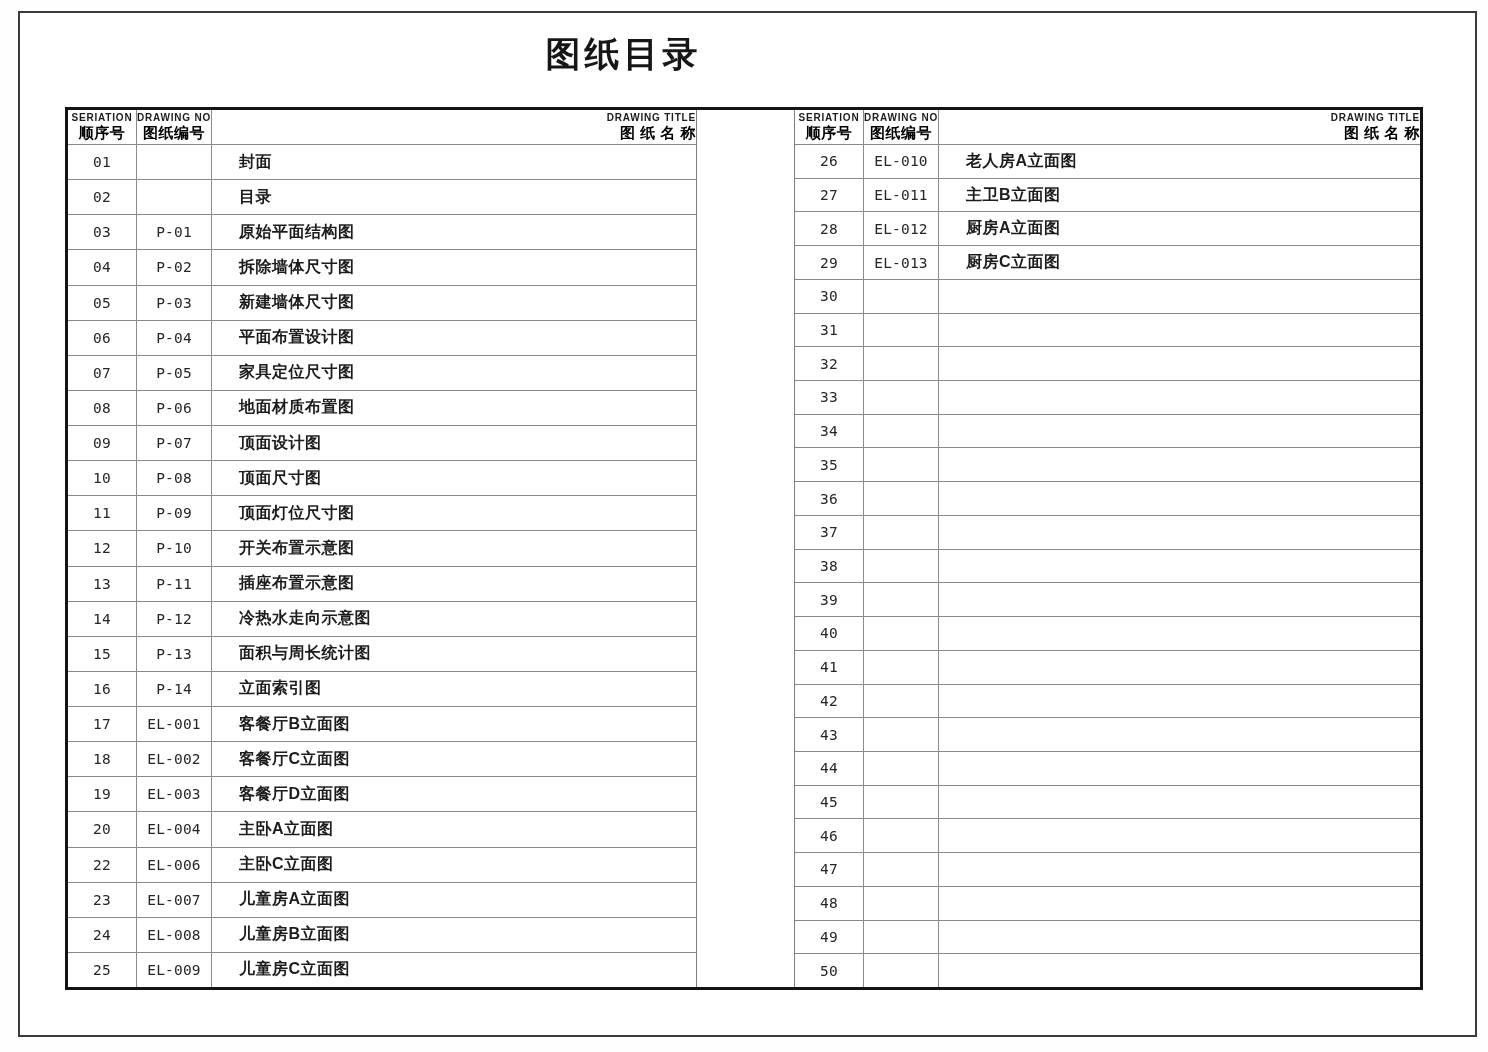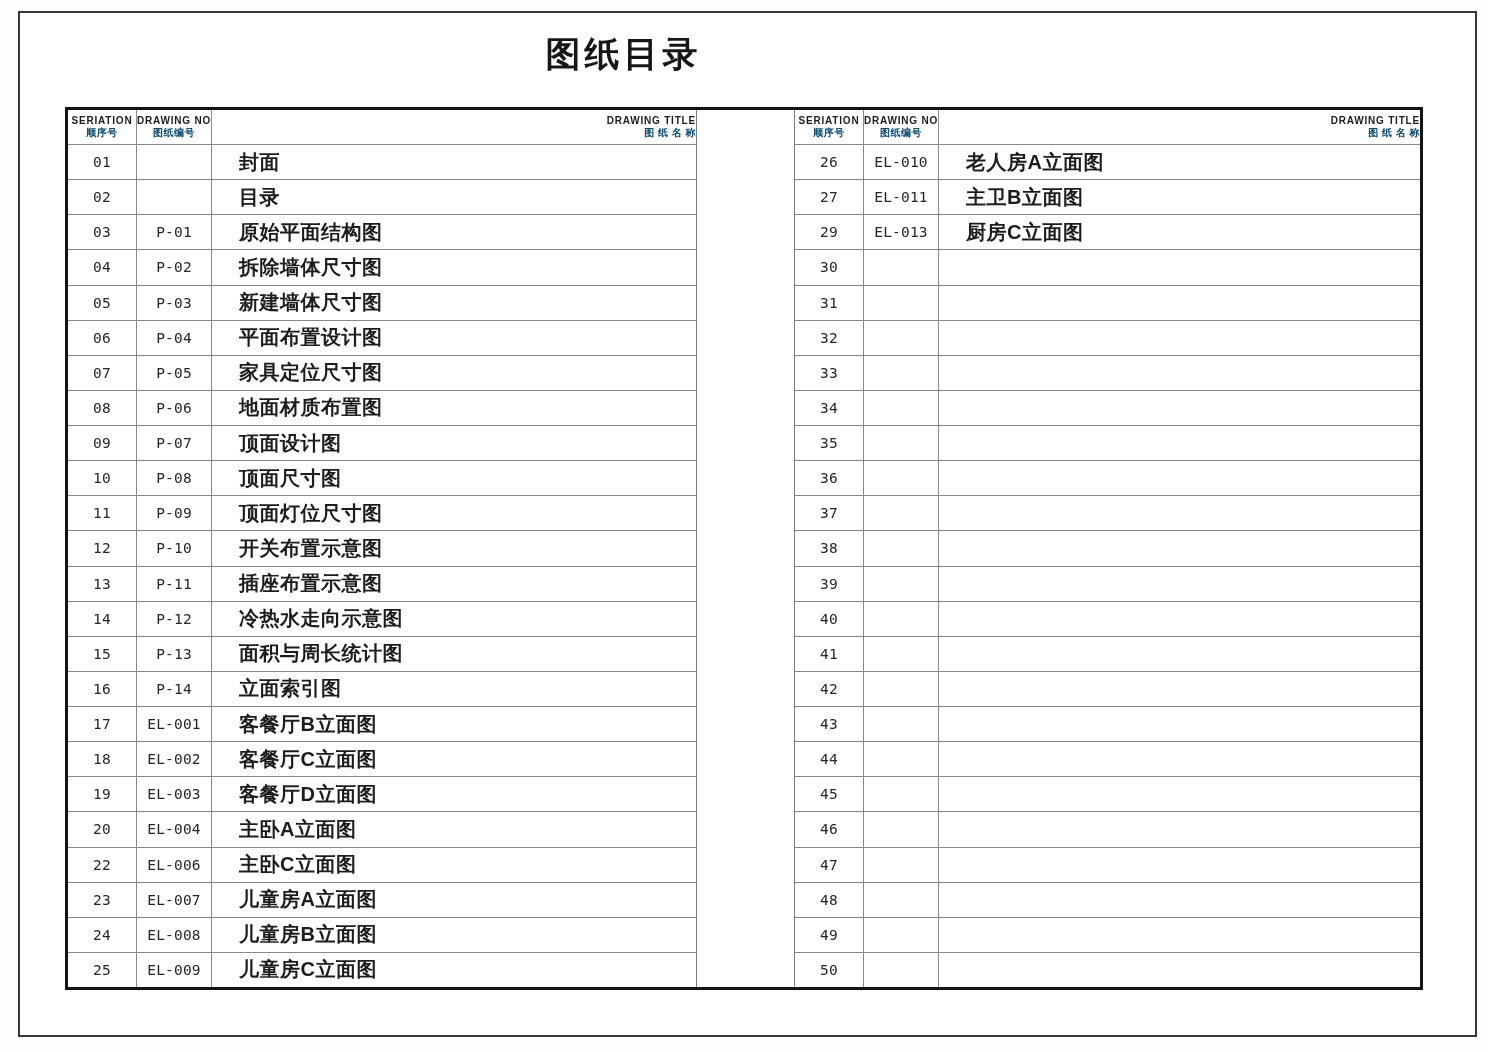--- a/index.html
+++ b/index.html
@@ -51,34 +51,34 @@
 
   
   .thead .cell { display: flex; flex-direction: column; justify-content: center; }
   .thead .c1, .thead .c2 { align-items: center; }
   .thead .c3 { align-items: flex-end; padding-left: 17px; }
   .h-en {
     font-size: 10px; font-weight: bold; letter-spacing: 0.8px;
     line-height: 1.2; color: #1c1c1c; white-space: nowrap;
   }
   .h-zh {
-    font-size: 10px; font-weight: bold; letter-spacing: 0.5px;
-    line-height: 1.2; color: #0c4a6e; white-space: nowrap;
+    font-size: 15px; font-weight: bold; letter-spacing: 0.5px;
+    line-height: 1.2; color: #000000; white-space: nowrap;
   }
 
   
   .row .cell { display: flex; align-items: center; }
   .num {
     justify-content: center;
     font-family: "DejaVu Sans Mono", "Liberation Mono", monospace;
     font-size: 14.5px; letter-spacing: 0.2px; color: #262626;
   }
   .ttl {
     padding-left: 27px;
-    font-size: 20px; font-weight: 600; letter-spacing: 0.5px;
+    font-size: 16px; font-weight: 600; letter-spacing: 0.5px;
     color: #1c1c1c; white-space: nowrap;
   }
 </style>
 </head>
 <body>
 
 <div class="sheet">
 
   <div class="page-frame"></div>
 
@@ -274,20 +274,25 @@
             <div class="cell c2 num">EL-010</div>
             <div class="cell c3 ttl">老人房A立面图</div>
           </div>
 
           <div class="row">
             <div class="cell c1 num">27</div>
             <div class="cell c2 num">EL-011</div>
             <div class="cell c3 ttl">主卫B立面图</div>
           </div>
 
+          <div class="row">
+            <div class="cell c1 num">28</div>
+            <div class="cell c2 num">EL-012</div>
+            <div class="cell c3 ttl">厨房A立面图</div>
+          </div>
 
           <div class="row">
             <div class="cell c1 num">29</div>
             <div class="cell c2 num">EL-013</div>
             <div class="cell c3 ttl">厨房C立面图</div>
           </div>
 
           <div class="row">
             <div class="cell c1 num">30</div>
             <div class="cell c2 num"></div>

